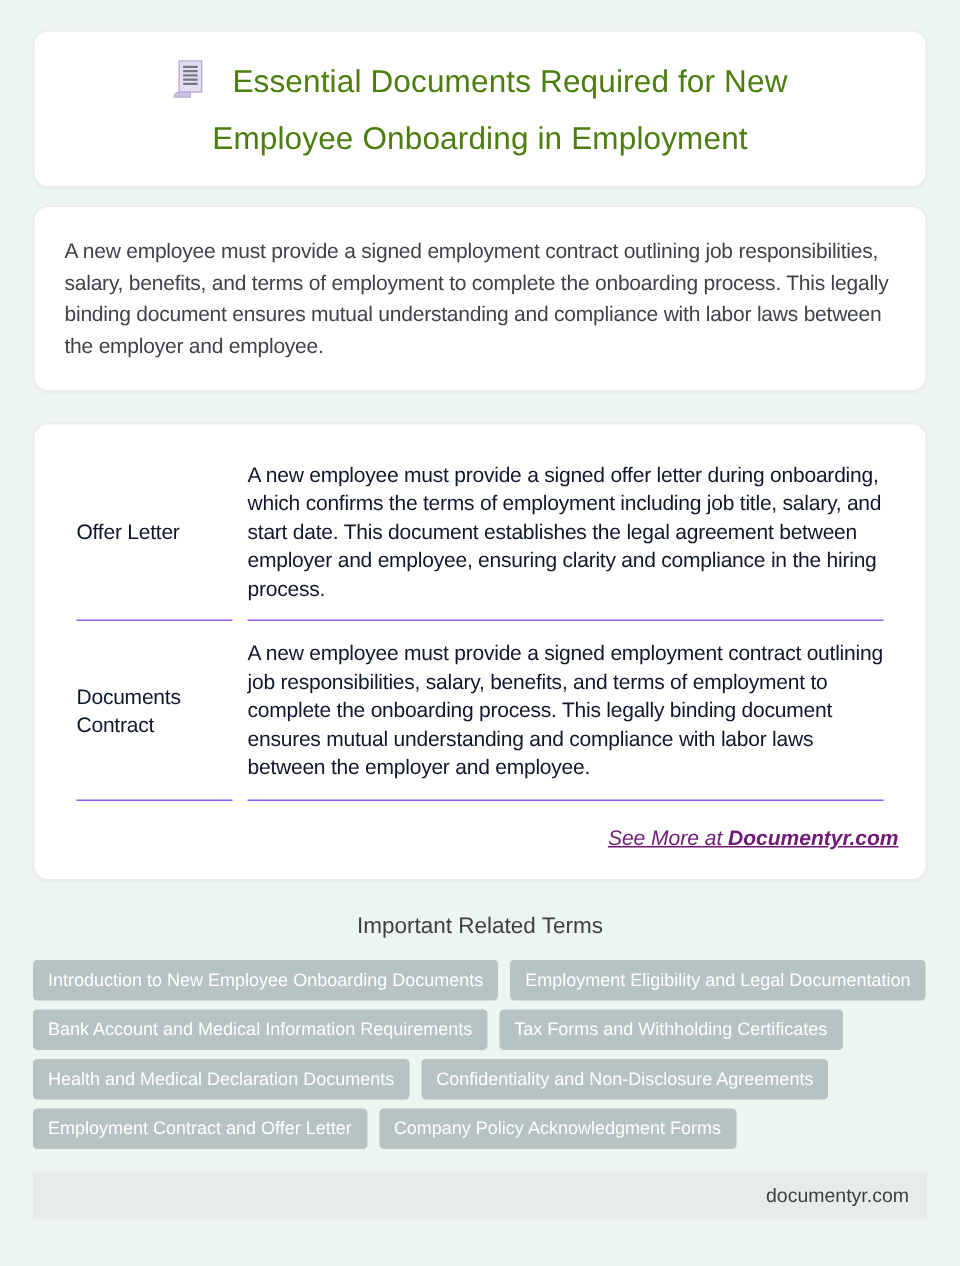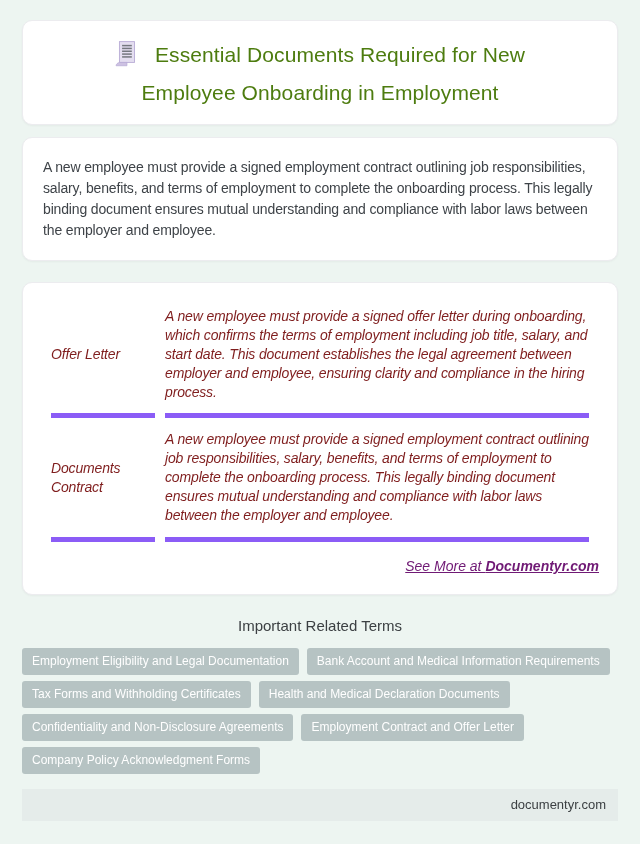--- a/index.html
+++ b/index.html
@@ -59,27 +59,26 @@
   .details-card {
     margin-top: 21px;
     padding: 12px 18px 8px 18px;
   }
   table.doc-table {
     width: 100%;
     border-collapse: separate;
     border-spacing: 10px 0;
   }
   table.doc-table td {
-    border-bottom: 5px solid #8b5cf6;
+    border-bottom: 1px solid #8b5cf6;
     padding: 12px 0;
     font-size: 14px;
     line-height: 1.35;
     letter-spacing: -0.15px;
-    color: #7f1d1d;
-    font-style: italic;
+    color: #0f172a;
   }
   td.term-cell {
     width: 104px;
     vertical-align: middle;
   }
   td.desc-cell {
     vertical-align: middle;
   }
   .see-more {
     text-align: right;
@@ -175,20 +174,21 @@
       </tbody>
     </table>
     <div class="see-more">
       <span>See More at </span><span class="site">Documentyr.com</span>
     </div>
   </div>
 
   <div class="related-heading">Important Related Terms</div>
 
   <div class="pills">
+    <button class="pill">Introduction to New Employee Onboarding Documents</button>
     <button class="pill">Employment Eligibility and Legal Documentation</button>
     <button class="pill">Bank Account and Medical Information Requirements</button>
     <button class="pill">Tax Forms and Withholding Certificates</button>
     <button class="pill">Health and Medical Declaration Documents</button>
     <button class="pill">Confidentiality and Non-Disclosure Agreements</button>
     <button class="pill">Employment Contract and Offer Letter</button>
     <button class="pill">Company Policy Acknowledgment Forms</button>
   </div>
 
   <div class="footer-bar">

